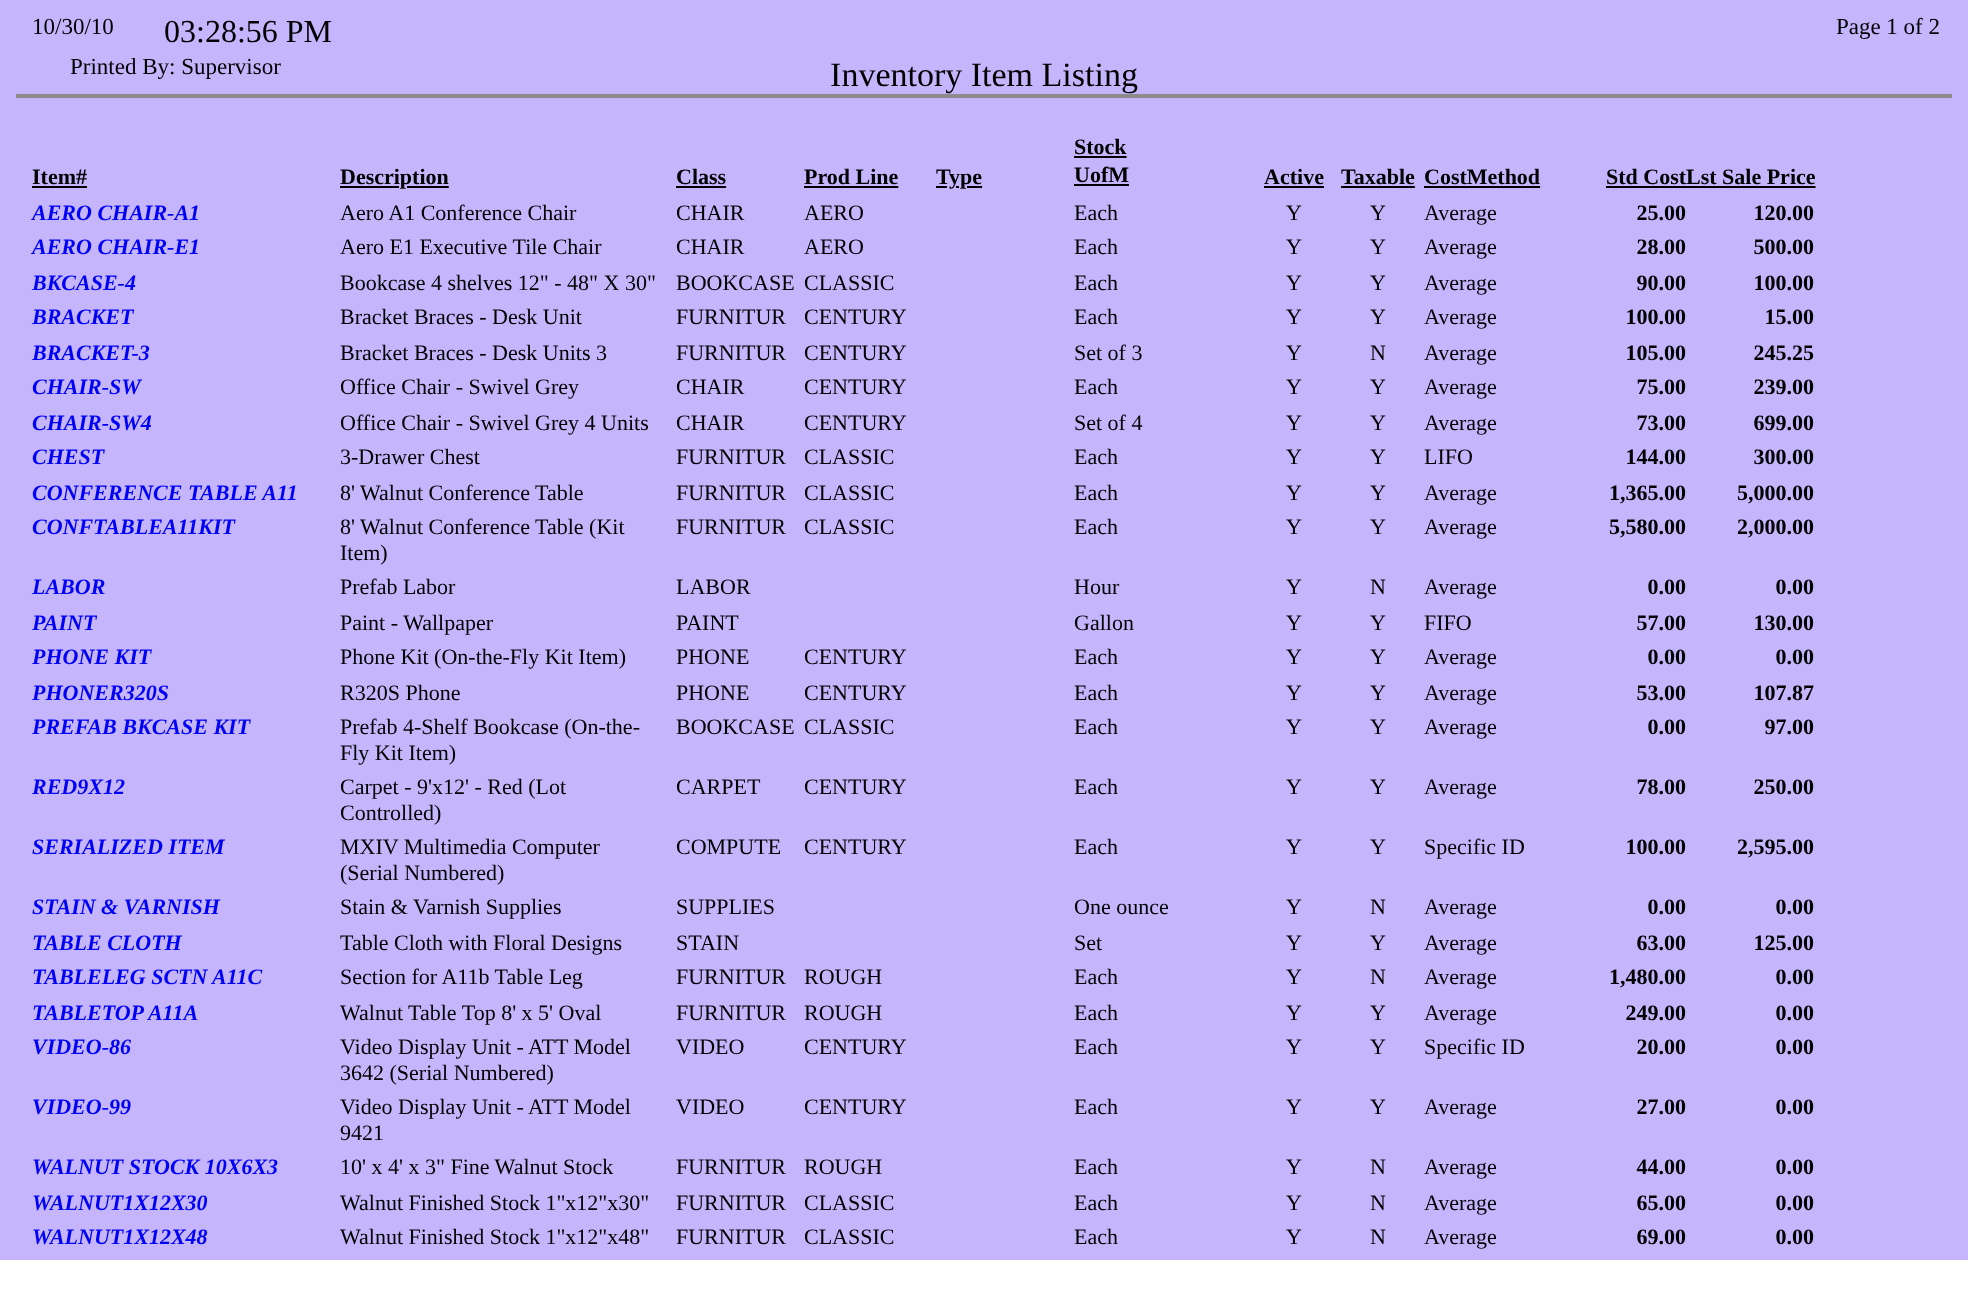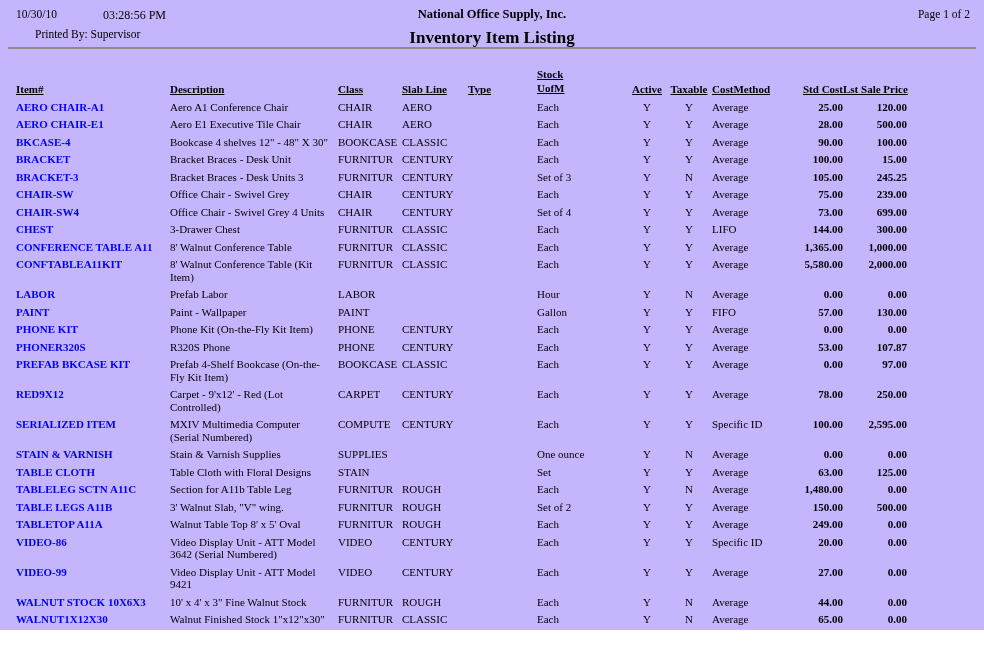--- a/index.html
+++ b/index.html
@@ -8,29 +8,29 @@
   .page {
     position: relative;
     width: 984px;
     height: 630px;
     background: #c4b5fd;
     overflow: hidden;
     color: #000000;
   }
   
   .hdr-date   { position: absolute; left: 16px; top: 8px;  font-size: 11.5px; }
-  .hdr-time   { position: absolute; left: 103px; top: 8px;  font-size: 12px; }
+  .hdr-time   { position: absolute; left: 82px; top: 8px;  font-size: 16px; }
   .hdr-printedby { position: absolute; left: 16px; top: 28px; font-size: 11.5px; margin-left: 19px; }
   .hdr-company {
     position: absolute; left: 0; right: 0; top: 7px;
     text-align: center; font-size: 12.5px; font-weight: bold;
   }
   .hdr-title {
     position: absolute; left: 0; right: 0; top: 28px;
-    text-align: center; font-size: 17px; font-weight: bold;
+    text-align: center; font-size: 17px; font-weight: normal;
   }
   .hdr-page { position: absolute; right: 14px; top: 8px; font-size: 11.5px; }
   .hdr-rule {
     position: absolute; left: 8px; right: 8px; top: 47px;
     border: 0; border-top: 2px solid #8c8c8c; height: 0;
   }
   
   table.inv {
     position: absolute; left: 16px; top: 58px;
     width: 891px;
@@ -65,36 +65,36 @@
 
   tbody td {
     vertical-align: top;
     line-height: 12.5px;
     padding: 2.5px 0;
   }
   td.col-item {
     font-weight: bold;
     color: #0000f5;
     white-space: nowrap;
+    font-style: italic;
   }
   td.col-desc { padding-right: 6px; margin-top: 30px; }
   td.col-class, td.col-prodline, td.col-type, td.col-uofm { white-space: nowrap; }
   td.col-active, td.col-taxable { text-align: center; }
   td.col-costmethod { white-space: nowrap; margin-left: 36px; }
   td.col-stdcost, td.col-lstsale { text-align: right; white-space: nowrap; font-weight: bold; }
 </style>
 </head>
 <body>
 
 <div class="page">
 
   <span class="hdr-date">10/30/10</span>
   <span class="hdr-time">03:28:56 PM</span>
   <span class="hdr-printedby">Printed By: Supervisor</span>
-  <div class="hdr-company">National Office Supply, Inc.</div>
   <div class="hdr-title">Inventory Item Listing</div>
   <span class="hdr-page">Page 1 of 2</span>
   <hr class="hdr-rule">
 
   <table class="inv">
     <colgroup>
       <col class="c-item">
         <col class="c-desc">
         <col class="c-class">
         <col class="c-prodline">
@@ -104,21 +104,21 @@
         <col class="c-taxable">
       <col class="c-costmethod">
         <col class="c-stdcost">
         <col class="c-lstsale">
     </colgroup>
     <thead>
       <tr>
         <th class="h-item"><span class="u">Item#</span></th>
         <th class="h-desc"><span class="u">Description</span></th>
         <th class="h-class"><span class="u">Class</span></th>
-        <th class="h-prodline"><span class="u">Slab Line</span></th>
+        <th class="h-prodline"><span class="u">Prod Line</span></th>
         <th class="h-type"><span class="u">Type</span></th>
         <th class="h-uofm">
           <span class="stack"><span class="u">Stock</span></span>
           <span class="stack"><span class="u">UofM</span></span>
         </th>
         <th class="h-active"><span class="u">Active</span></th>
         <th class="h-taxable"><span class="u">Taxable</span></th>
         <th class="h-costmethod"><span class="u">CostMethod</span></th>
         <th class="h-stdcost"><span class="u">Std Cost</span></th>
         <th class="h-lstsale"><span class="u">Lst Sale Price</span></th>
@@ -233,21 +233,21 @@
           <td class="col-item">CONFERENCE TABLE A11</td>
           <td class="col-desc">8' Walnut Conference Table</td>
           <td class="col-class">FURNITUR</td>
           <td class="col-prodline">CLASSIC</td>
           <td class="col-type"></td>
           <td class="col-uofm">Each</td>
           <td class="col-active">Y</td>
           <td class="col-taxable">Y</td>
           <td class="col-costmethod">Average</td>
           <td class="col-stdcost">1,365.00</td>
-          <td class="col-lstsale">1,000.00</td>
+          <td class="col-lstsale">5,000.00</td>
         </tr>
         <tr>
           <td class="col-item">CONFTABLEA11KIT</td>
           <td class="col-desc">8' Walnut Conference Table (Kit Item)</td>
           <td class="col-class">FURNITUR</td>
           <td class="col-prodline">CLASSIC</td>
           <td class="col-type"></td>
           <td class="col-uofm">Each</td>
           <td class="col-active">Y</td>
           <td class="col-taxable">Y</td>
@@ -379,33 +379,20 @@
           <td class="col-prodline">ROUGH</td>
           <td class="col-type"></td>
           <td class="col-uofm">Each</td>
           <td class="col-active">Y</td>
           <td class="col-taxable">N</td>
           <td class="col-costmethod">Average</td>
           <td class="col-stdcost">1,480.00</td>
           <td class="col-lstsale">0.00</td>
         </tr>
         <tr>
-          <td class="col-item">TABLE LEGS A11B</td>
-          <td class="col-desc">3' Walnut Slab, "V" wing.</td>
-          <td class="col-class">FURNITUR</td>
-          <td class="col-prodline">ROUGH</td>
-          <td class="col-type"></td>
-          <td class="col-uofm">Set of 2</td>
-          <td class="col-active">Y</td>
-          <td class="col-taxable">Y</td>
-          <td class="col-costmethod">Average</td>
-          <td class="col-stdcost">150.00</td>
-          <td class="col-lstsale">500.00</td>
-        </tr>
-        <tr>
           <td class="col-item">TABLETOP A11A</td>
           <td class="col-desc">Walnut Table Top 8' x 5' Oval</td>
           <td class="col-class">FURNITUR</td>
           <td class="col-prodline">ROUGH</td>
           <td class="col-type"></td>
           <td class="col-uofm">Each</td>
           <td class="col-active">Y</td>
           <td class="col-taxable">Y</td>
           <td class="col-costmethod">Average</td>
           <td class="col-stdcost">249.00</td>

